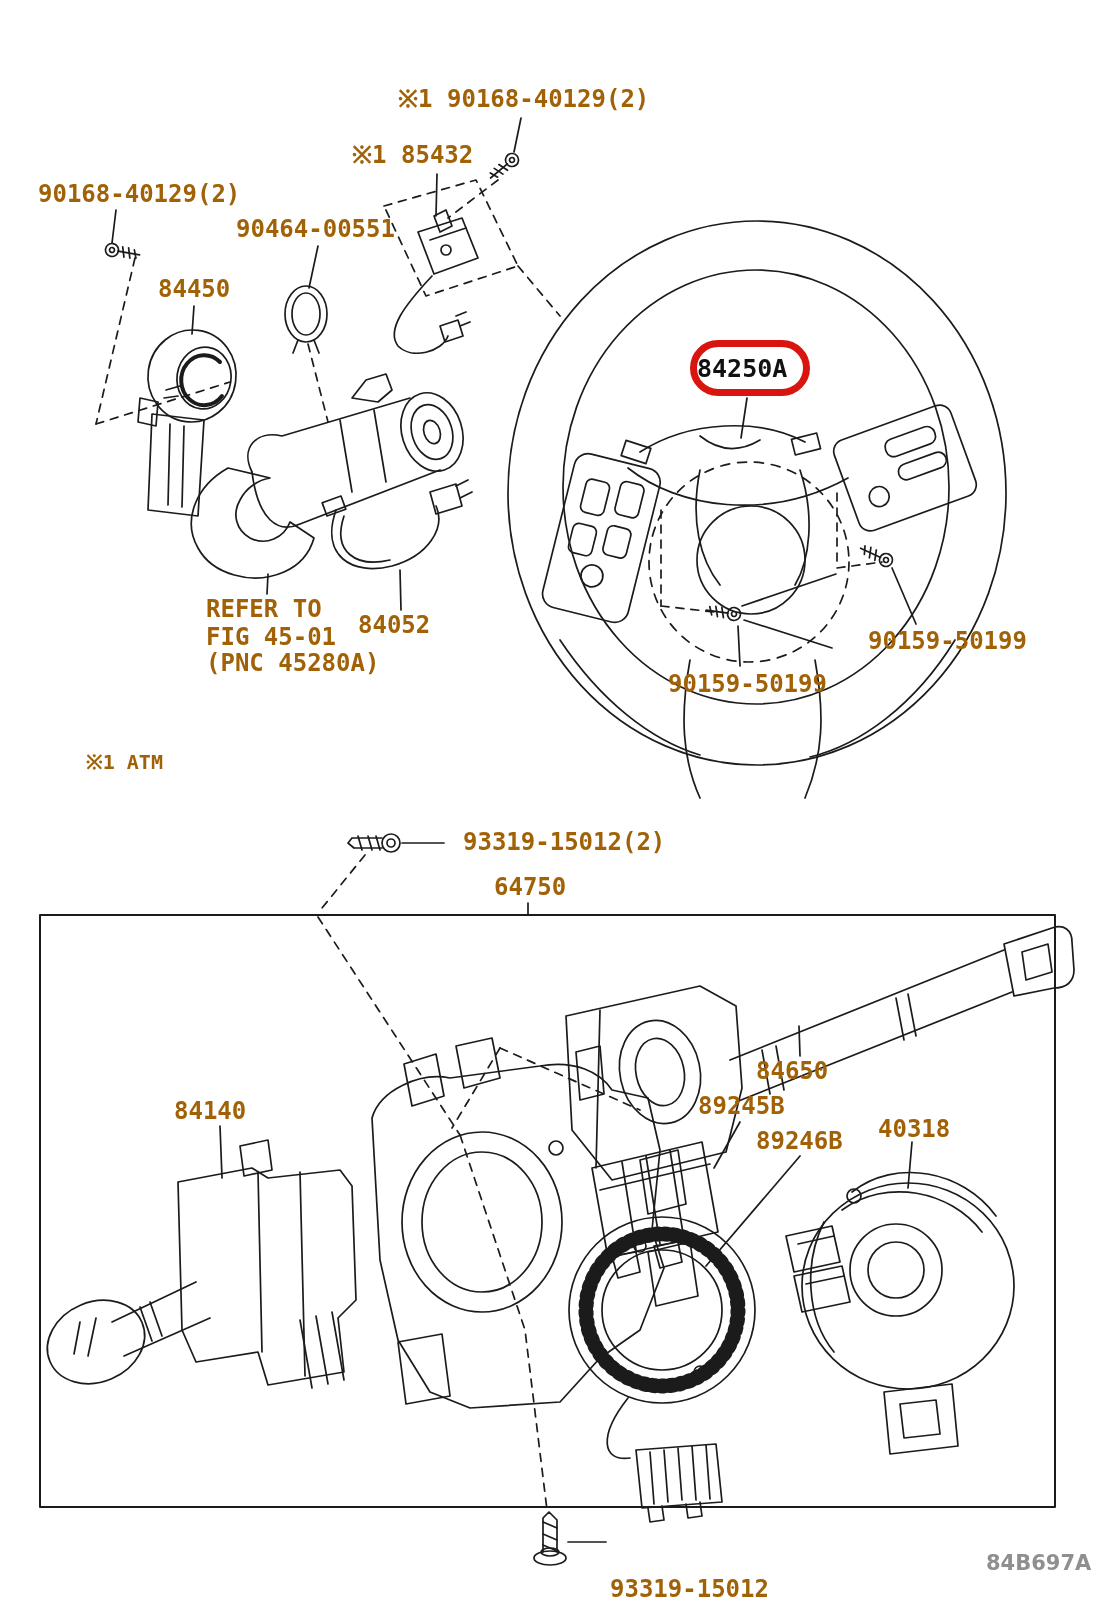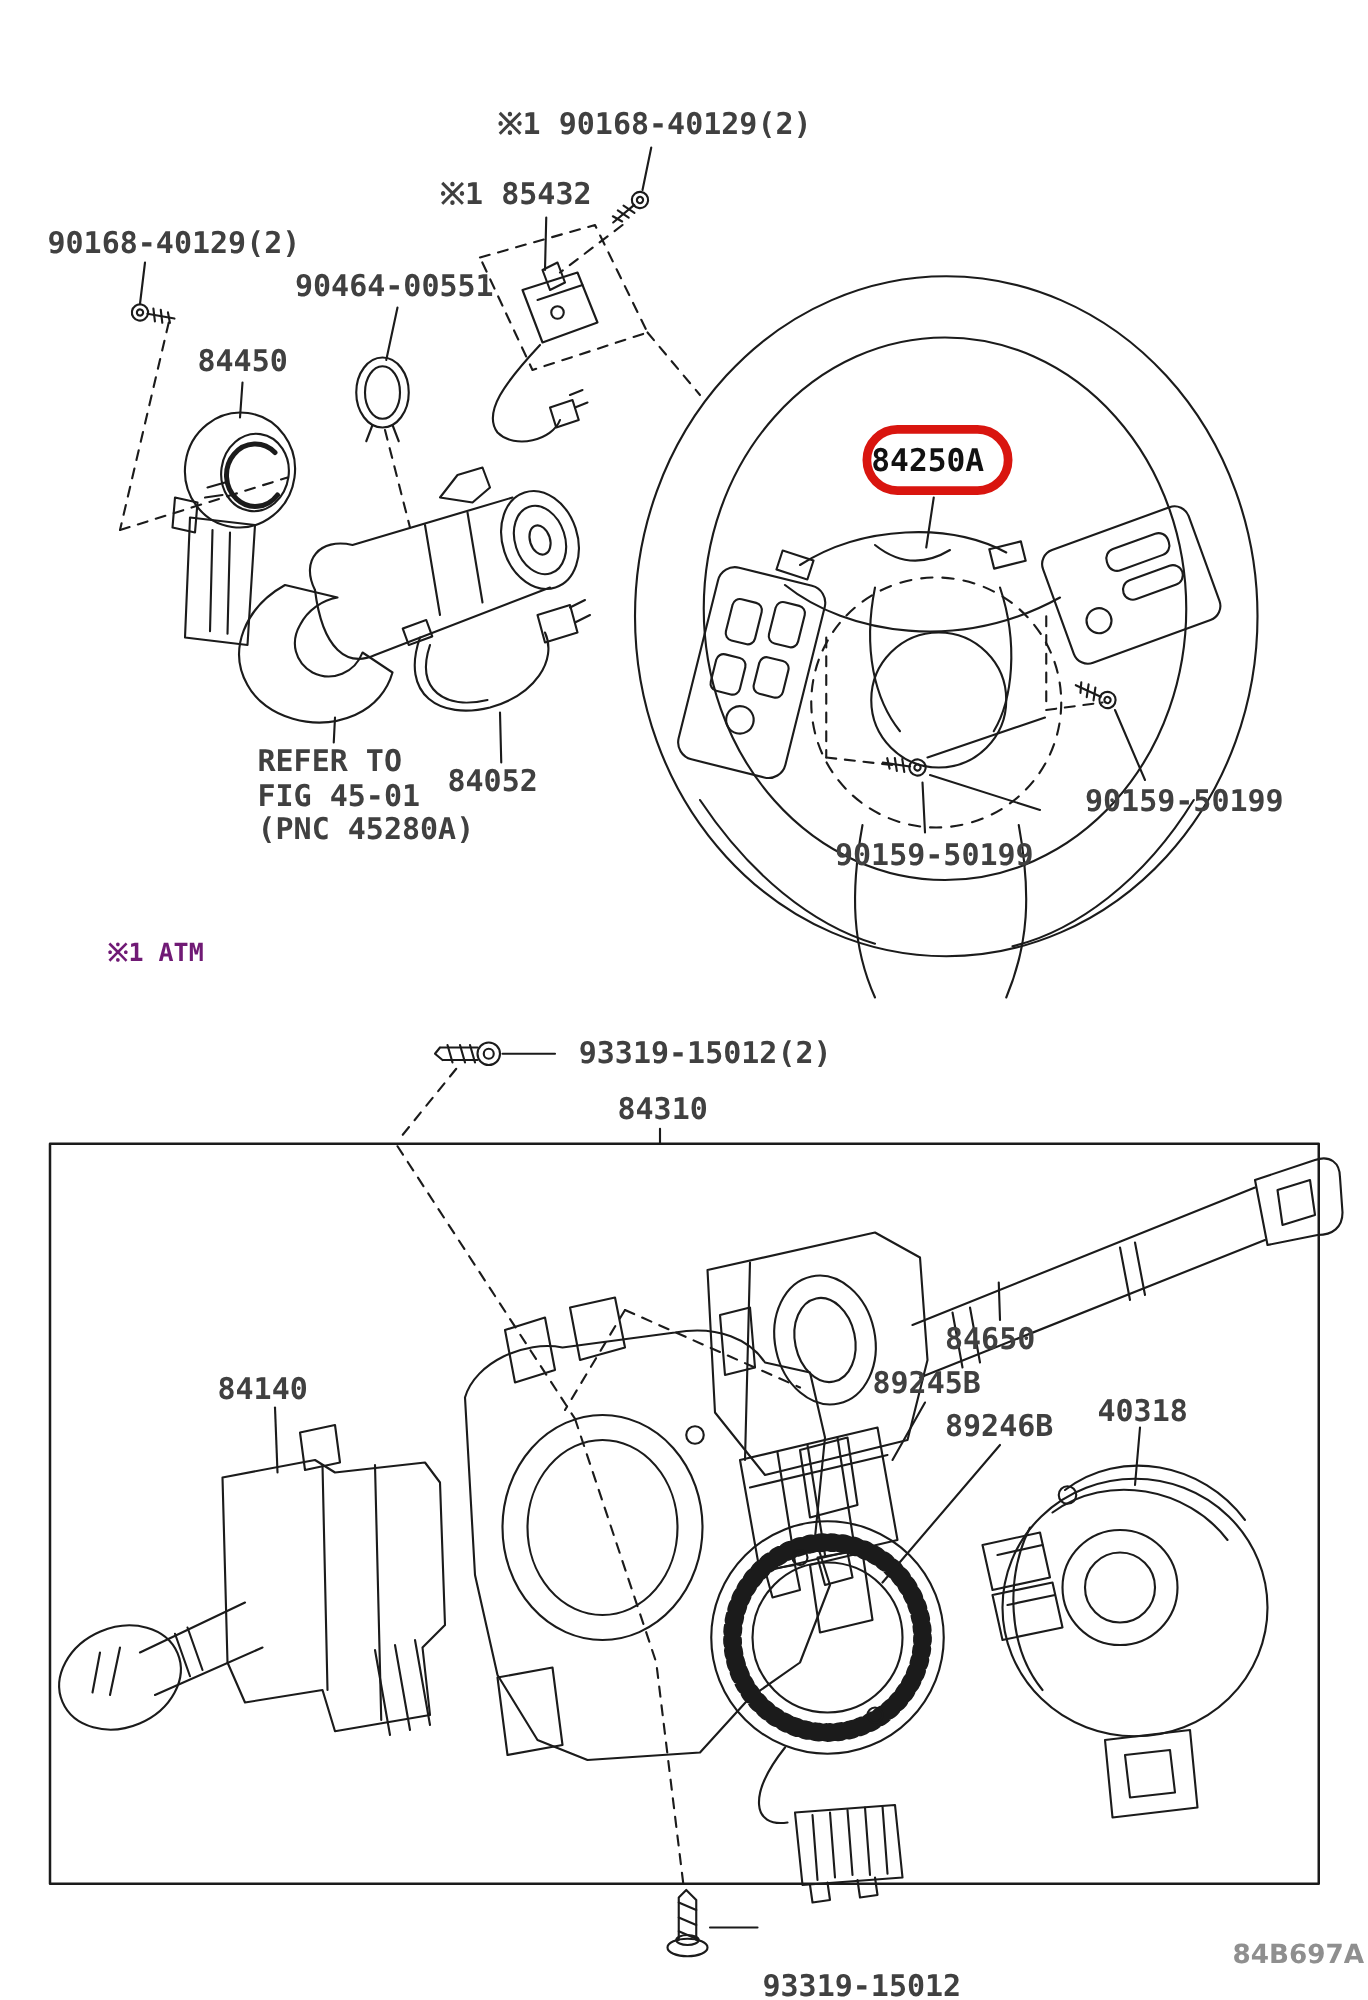--- a/index.html
+++ b/index.html
@@ -1,21 +1,21 @@
 <!DOCTYPE html>
 <html><head>
 <meta charset="utf-8">
 <style>
   html,body{margin:0;padding:0;background:#ffffff;}
   #page{position:relative;width:1094px;height:1600px;background:#ffffff;overflow:hidden;
         font-family:"DejaVu Sans Mono","Liberation Mono",monospace;}
   svg{position:absolute;left:0;top:0;}
-  .lbl{position:absolute;font-weight:bold;font-size:24px;color:#404040;
+  .lbl{position:absolute;font-weight:bold;font-size:24px;color:#a16207;
        white-space:nowrap;letter-spacing:0px;line-height:26px;}
-  .note{position:absolute;font-weight:bold;font-size:20px;color:#701a75;white-space:nowrap;}
+  .note{position:absolute;font-weight:bold;font-size:20px;color:#a16207;white-space:nowrap;}
   .figcode{position:absolute;font-family:"DejaVu Sans","Liberation Sans",sans-serif;
        font-weight:600;font-size:21px;color:#8f8f8f;white-space:nowrap;}
   .hl{position:absolute;left:690px;top:340px;width:120px;height:56px;border:7px solid #d9150f;
       border-radius:30px;display:flex;align-items:center;
       font-weight:bold;font-size:25px;color:#111;box-sizing:border-box;background:#fff;}
 </style>
 </head>
 <body>
 <div id="page">
 
@@ -271,21 +271,21 @@
 <div class="lbl" style="left:206px;top:596px;">REFER TO</div>
 <div class="lbl" style="left:206px;top:624px;">FIG 45-01</div>
 <div class="lbl" style="left:206px;top:650px;">(PNC 45280A)</div>
 <div class="lbl" style="left:358px;top:612px;">84052</div>
 <div class="lbl" style="left:868px;top:628px;">90159-50199</div>
 <div class="lbl" style="left:668px;top:671px;">90159-50199</div>
 
 <div class="note" style="left:86px;top:748px;">※1 ATM</div>
 
 <div class="lbl" style="left:446px;top:829px;margin-left:17px;">93319-15012(2)</div>
-<div class="lbl" style="left:494px;top:874px;">84310</div>
+<div class="lbl" style="left:494px;top:874px;">64750</div>
 
 <div class="lbl" style="left:174px;top:1098px;">84140</div>
 <div class="lbl" style="left:756px;top:1058px;">84650</div>
 <div class="lbl" style="left:698px;top:1093px;">89245B</div>
 <div class="lbl" style="left:756px;top:1128px;">89246B</div>
 <div class="lbl" style="left:878px;top:1116px;">40318</div>
 <div class="lbl" style="left:610px;top:1576px;">93319-15012</div>
 
 <div class="figcode" style="left:986px;top:1551px;">84B697A</div>
 

